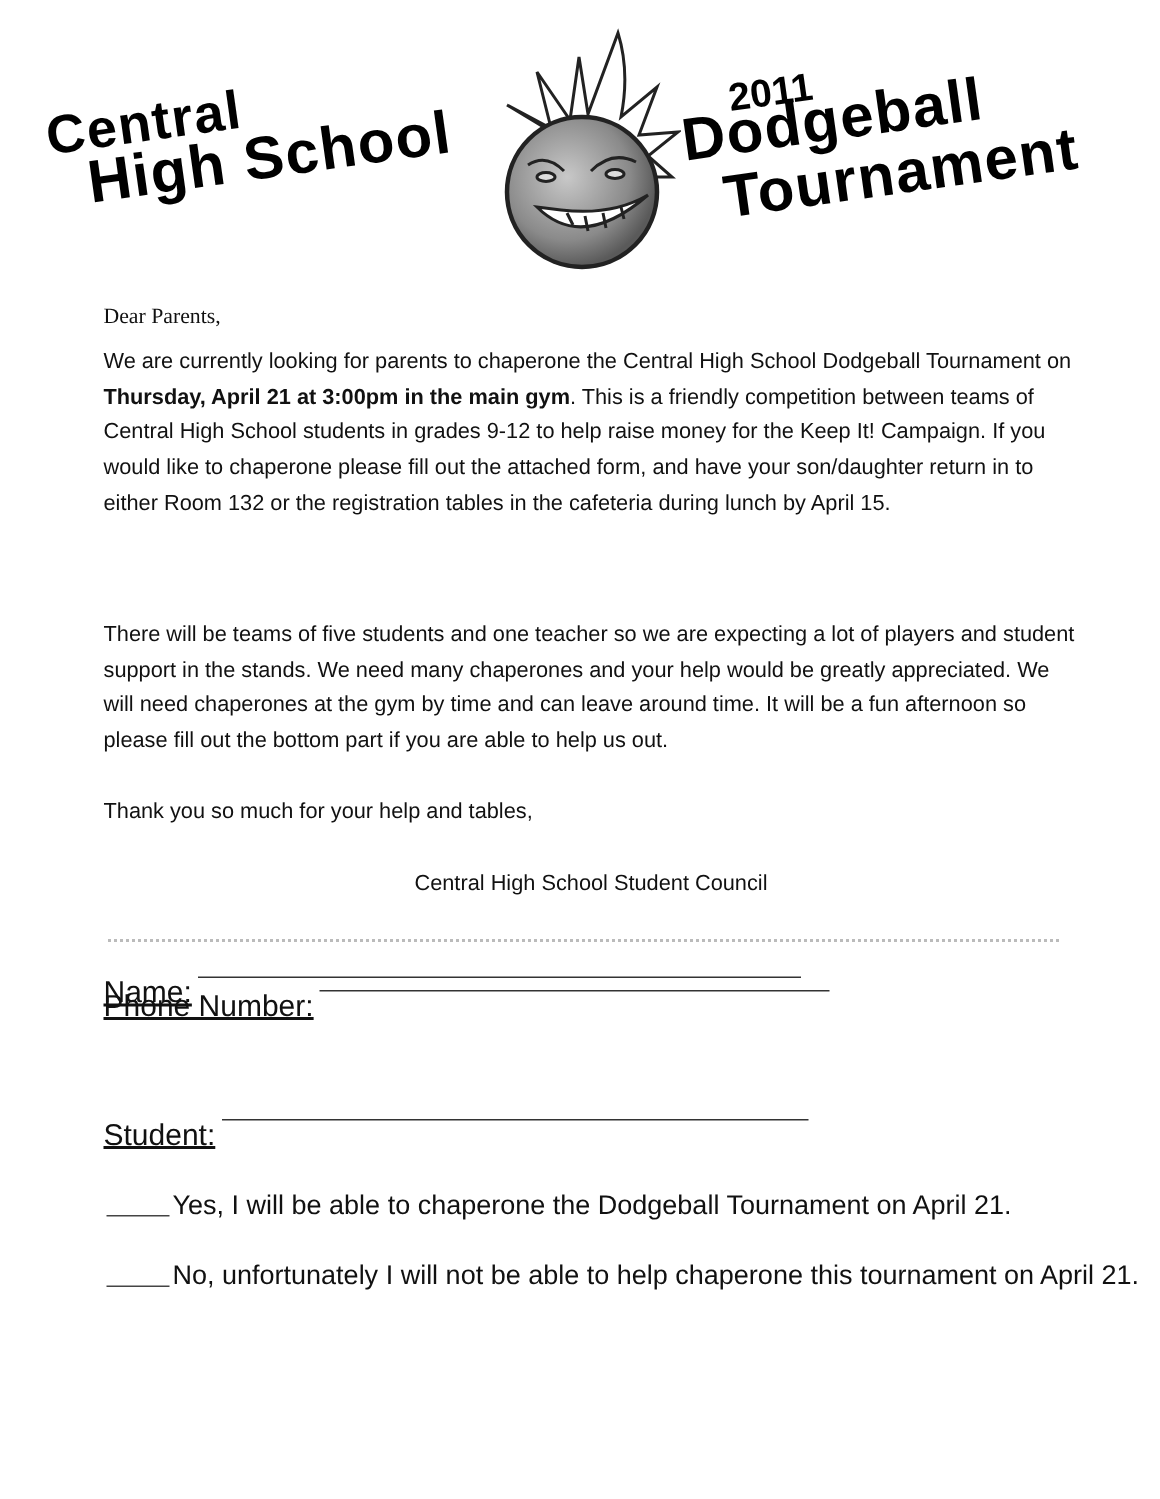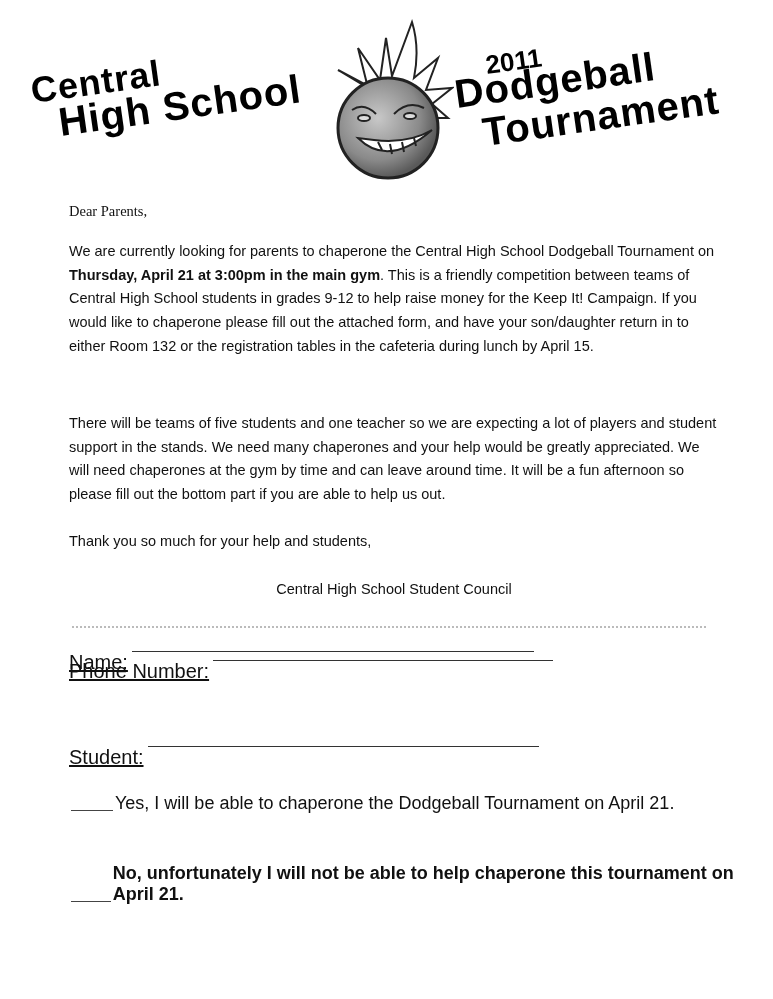--- a/index.html
+++ b/index.html
@@ -9,39 +9,39 @@
          font-family:"Liberation Sans", sans-serif; transform-origin:left bottom; }
   #t-central { left:34px; top:70px; font-size:36px; transform:rotate(-8deg); letter-spacing:1px; }
   #t-high { left:62px; top:100px; font-size:40px; transform:rotate(-8deg); letter-spacing:1px; }
   #t-2011 { left:488px; top:50px; font-size:26px; transform:rotate(-8deg); }
   #t-dodge { left:458px; top:72px; font-size:40px; transform:rotate(-8deg); letter-spacing:1px; }
   #t-tourn { left:486px; top:110px; font-size:40px; transform:rotate(-8deg); letter-spacing:1px; }
   #mascot { position:absolute; left:328px; top:18px; width:126px; height:162px; }
   .body-text { position:absolute; left:69px; width:650px; font-size:14.5px; line-height:23.7px; }
   .body-text p { margin:0; }
   #greeting { top:200px;font-family:Liberation Serif, serif; }
-  #para1 { top:240px; }
+  #para1 { top:230px; }
   #para2 { top:412px; }
   #thanks { top:530px; }
   #signoff { top:578px;text-align:center; }
   #cut-line { position:absolute; left:72px; top:626px; width:634px; height:0;
               border-top:2px dotted #bbb; }
   .field { position:absolute; left:69px; font-size:20px; display:flex; align-items:flex-start;text-decoration:underline; }
   .field .lbl { white-space:nowrap; }
   .field .line { height:0; border-bottom:1.3px solid #333; margin-left:4px; margin-bottom:3px; }
   #f-name { top:651px; }
   #f-name .line { width:402px; }
   #f-phone { top:660px; }
   #f-phone .line { width:340px; }
   #f-student { top:746px; }
   #f-student .line { width:391px; }
   .opt { position:absolute; left:71px; font-size:18px; display:flex; align-items:flex-end; }
   .opt .blank { width:42px; height:0; border-bottom:1.3px solid #444; margin-bottom:3px; margin-right:2px; }
   #opt-yes { top:793px; }
-  #opt-no { top:863px;font-weight:bold; }
+  #opt-no { top:840px; }
 </style>
 </head>
 <body>
 
 <div id="t-central" class="hdr">Central</div>
 <div id="t-high" class="hdr">High School</div>
 
 <svg id="mascot" viewBox="0 0 126 162">
   <defs>
     <radialGradient id="ballg" cx="40%" cy="40%" r="60%">
@@ -74,21 +74,21 @@
 
 <div id="para1" class="body-text">
   <p><span>We are currently looking for parents to chaperone the Central High School Dodgeball Tournament on </span><b>Thursday, April 21 at 3:00pm in the main gym</b><span>.  This is a friendly competition between teams of Central High School students in grades 9-12 to help raise money for the Keep It! Campaign. If you would like to chaperone please fill out the attached form, and have your son/daughter return in to either Room 132 or the registration tables in the cafeteria during lunch by April 15.</span></p>
 </div>
 
 <div id="para2" class="body-text">
   <p>There will be teams of five students and one teacher so we are expecting a lot of players and student support in the stands.  We need many chaperones and your help would be greatly appreciated.  We will need chaperones at the gym by time and can leave around time.  It will be a fun afternoon so please fill out the bottom part if you are able to help us out.</p>
 </div>
 
 <div id="thanks" class="body-text">
-  <p>Thank you so much for your help and students,</p>
+  <p>Thank you so much for your help and tables,</p>
 </div>
 
 <div id="signoff" class="body-text">
   <p>Central High School Student Council</p>
 </div>
 
 <div id="cut-line"></div>
 
 <div id="f-name" class="field">
   <span class="lbl">Name:</span>

